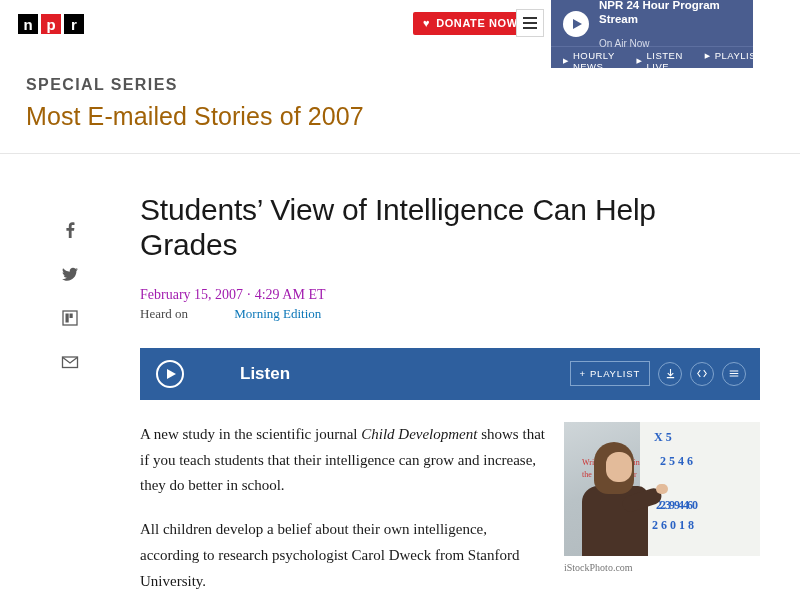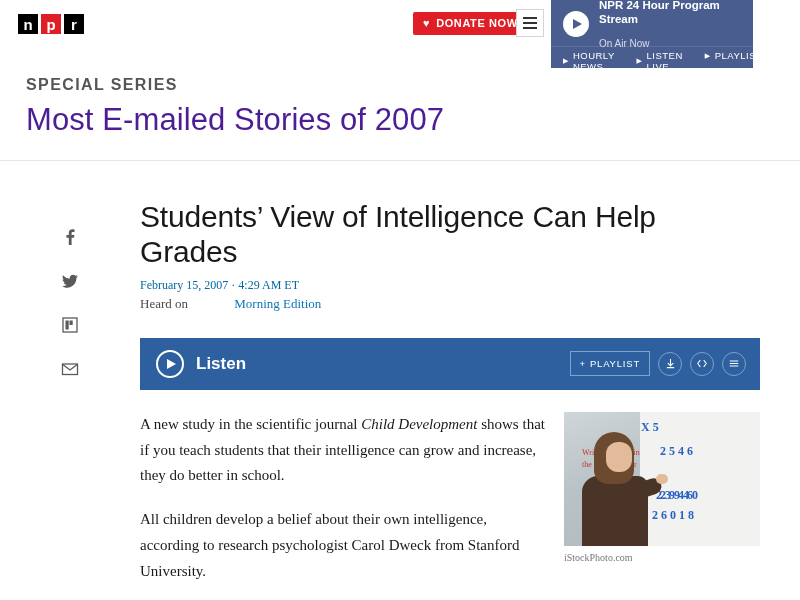--- a/index.html
+++ b/index.html
@@ -90,21 +90,21 @@
   .series {
     padding: 26px 0 0 26px;
     border-bottom: 1px solid #e6e6e6;
     padding-bottom: 22px;
   }
   .series-kicker {
     font-size: 16px; letter-spacing: 1.4px; color: #555;
     text-transform: uppercase; font-weight: bold;
   }
   .series-title {
-    font-size: 31px; color: #4c1d95; font-weight: normal;
+    font-size: 25px; color: #a16207; font-weight: normal;
     margin-top: 8px; letter-spacing: .1px;
   }
 
   
   .content {
     display: flex;
     padding-top: 38px;
   }
   .share-rail {
     width: 140px;
@@ -117,41 +117,42 @@
     display: flex; align-items: center; justify-content: center;
   }
   .share-icon svg { display: block; }
 
   .article { width: 640px; padding-right: 20px; }
   .headline {
     font-size: 30px; line-height: 1.18; color: #191919;
     font-weight: normal; max-width: 580px; letter-spacing: -.2px;
   }
   .dateline {
-    margin-top: 8px;
+    margin-top: 24px;
     font-family: "Liberation Serif", serif;
-    font-size: 12px; color: #0369a1;
+    font-size: 14px; color: #a21caf;
   }
   .heard {
     font-family: "Liberation Serif", serif;
     font-size: 13px; color: #4a4a4a; margin-top: 3px;
   }
   .heard a { color: #0c77b8; text-decoration: none; cursor: pointer; margin-left: 43px; }
   .byline {
     display: inline-block; margin-top: 16px;
     border: 1px solid #d6d6d6; padding: 7px 11px;
     font-size: 10.5px; letter-spacing: 1px; color: #333;
     text-transform: uppercase; cursor: pointer;
   }
 
   
   .listen-bar {
     margin-top: 26px; height: 52px; background: #2e5f9e;
     display: flex; align-items: center; padding: 0 14px 0 16px;
     max-width: 640px;
+    gap: 44px;
   }
   .listen-play {
     width: 28px; height: 28px; border-radius: 50%;
     border: 2px solid #fff; display: flex; align-items: center;
     justify-content: center; cursor: pointer; flex: 0 0 28px;
   }
   .listen-play .tri {
     width: 0; height: 0;
     border-left: 9px solid #fff;
     border-top: 5.5px solid transparent;
@@ -354,21 +355,21 @@
         <p>
           <span>A new study in the scientific journal </span><em>Child Development</em><span> shows that if you teach students that their intelligence can grow and increase, they do better in school.</span>
         </p>
         <p>All children develop a belief about their own intelligence, according to research psychologist Carol Dweck from Stanford University.</p>
 
       </div>
 
       <div class="figure">
         <div class="photo">
           <div class="whiteboard">
-            <div class="wb-line" style="left:1px; top:8px;">X 5</div>
+            <div class="wb-line" style="left:14px; top:8px;">X 5</div>
             <div class="wb-line" style="left:20px; top:32px;">2 5 4 6</div>
             <div class="wb-line" style="left:20px; top:52px;margin-top:24px;">2 9 4 6</div>
             <div class="wb-line" style="left:16px; top:76px;">2 3 9 4 0</div>
             <div class="wb-line" style="left:12px; top:96px;">2 6 0 1 8</div>
             <div class="wb-line wb-red" style="left:-58px; top:36px;">Write the digits in</div>
             <div class="wb-line wb-red" style="left:-58px; top:48px;">the same number</div>
           </div>
           <div class="person">
             <div class="p-body"></div>
             <div class="p-hair"></div>

